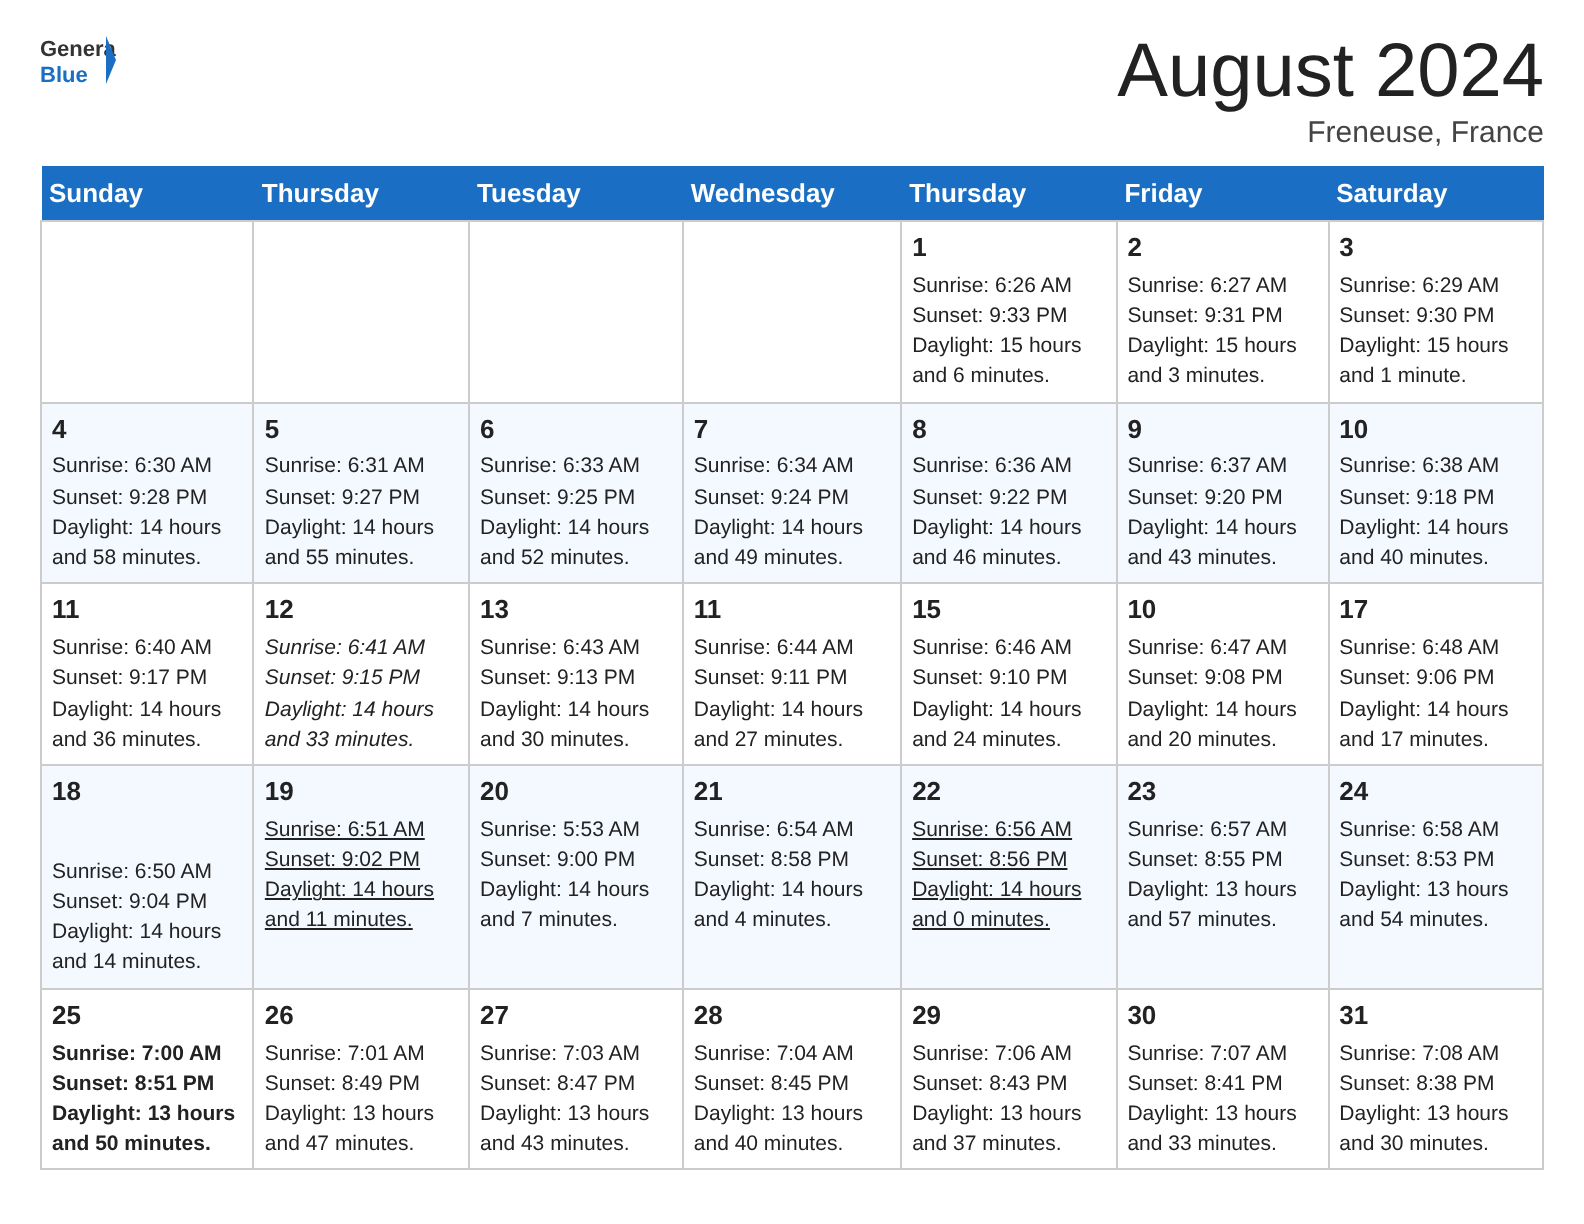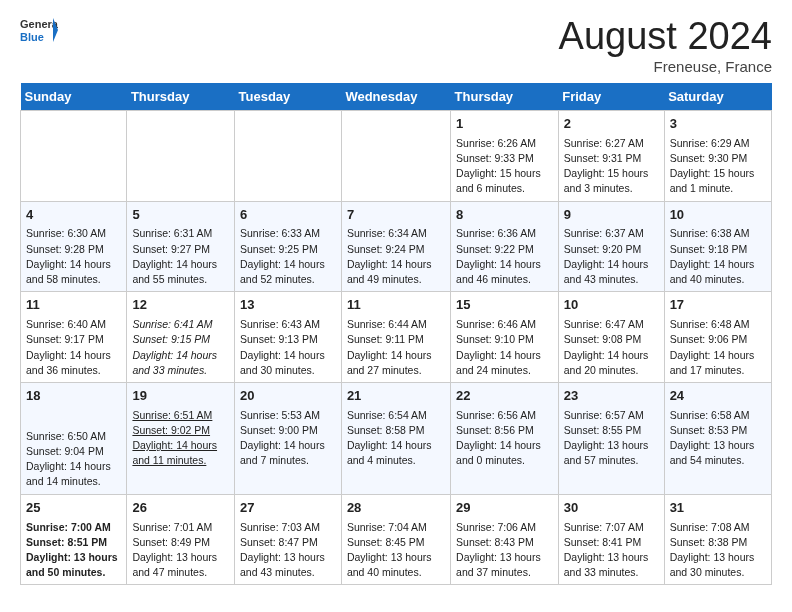--- a/index.html
+++ b/index.html
@@ -240,21 +240,21 @@
 Daylight: 14 hours and 7 minutes.</div>
         </td>
         <td>
           <span class="day-num">21</span>
           <div class="day-info" style="white-space: pre-line;">Sunrise: 6:54 AM
 Sunset: 8:58 PM
 Daylight: 14 hours and 4 minutes.</div>
         </td>
         <td>
           <span class="day-num">22</span>
-          <div class="day-info" style="white-space: pre-line;">Sunrise: 6:56 AM
+          <div class="day-info" style="white-space: pre-line; text-decoration: underline;">Sunrise: 6:56 AM
 Sunset: 8:56 PM
 Daylight: 14 hours and 0 minutes.</div>
         </td>
         <td>
           <span class="day-num">23</span>
           <div class="day-info" style="white-space: pre-line;">Sunrise: 6:57 AM
 Sunset: 8:55 PM
 Daylight: 13 hours and 57 minutes.</div>
         </td>
         <td>

